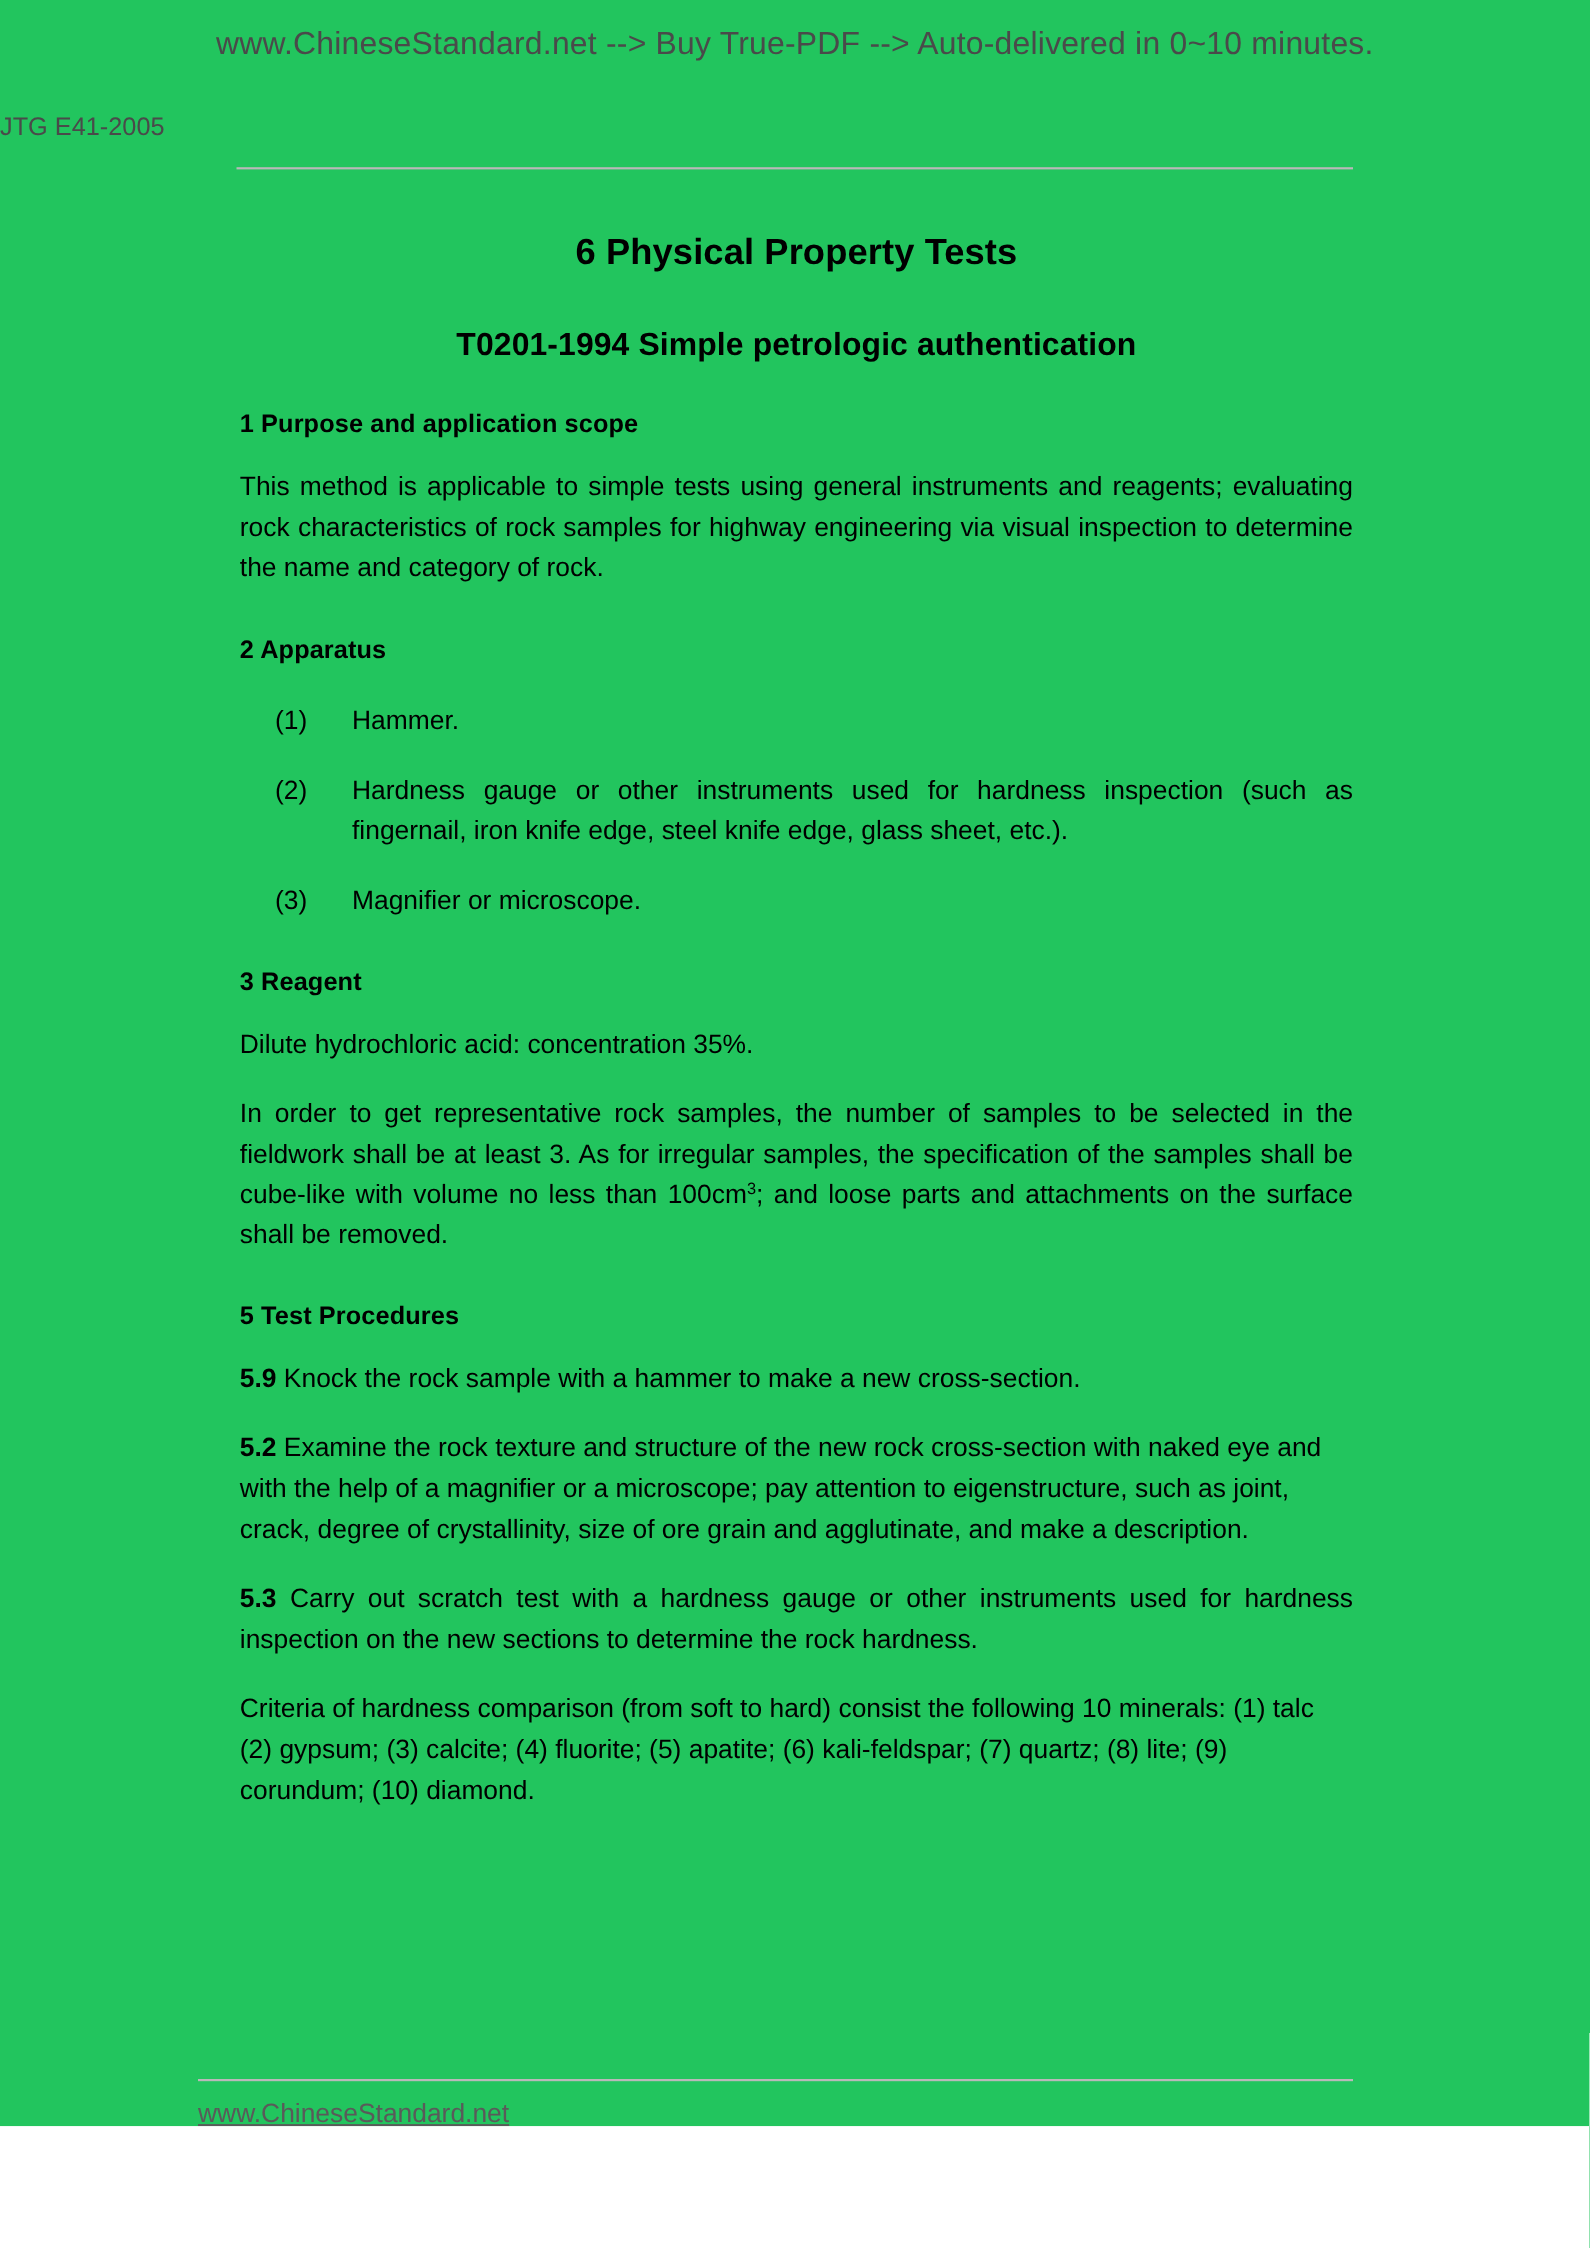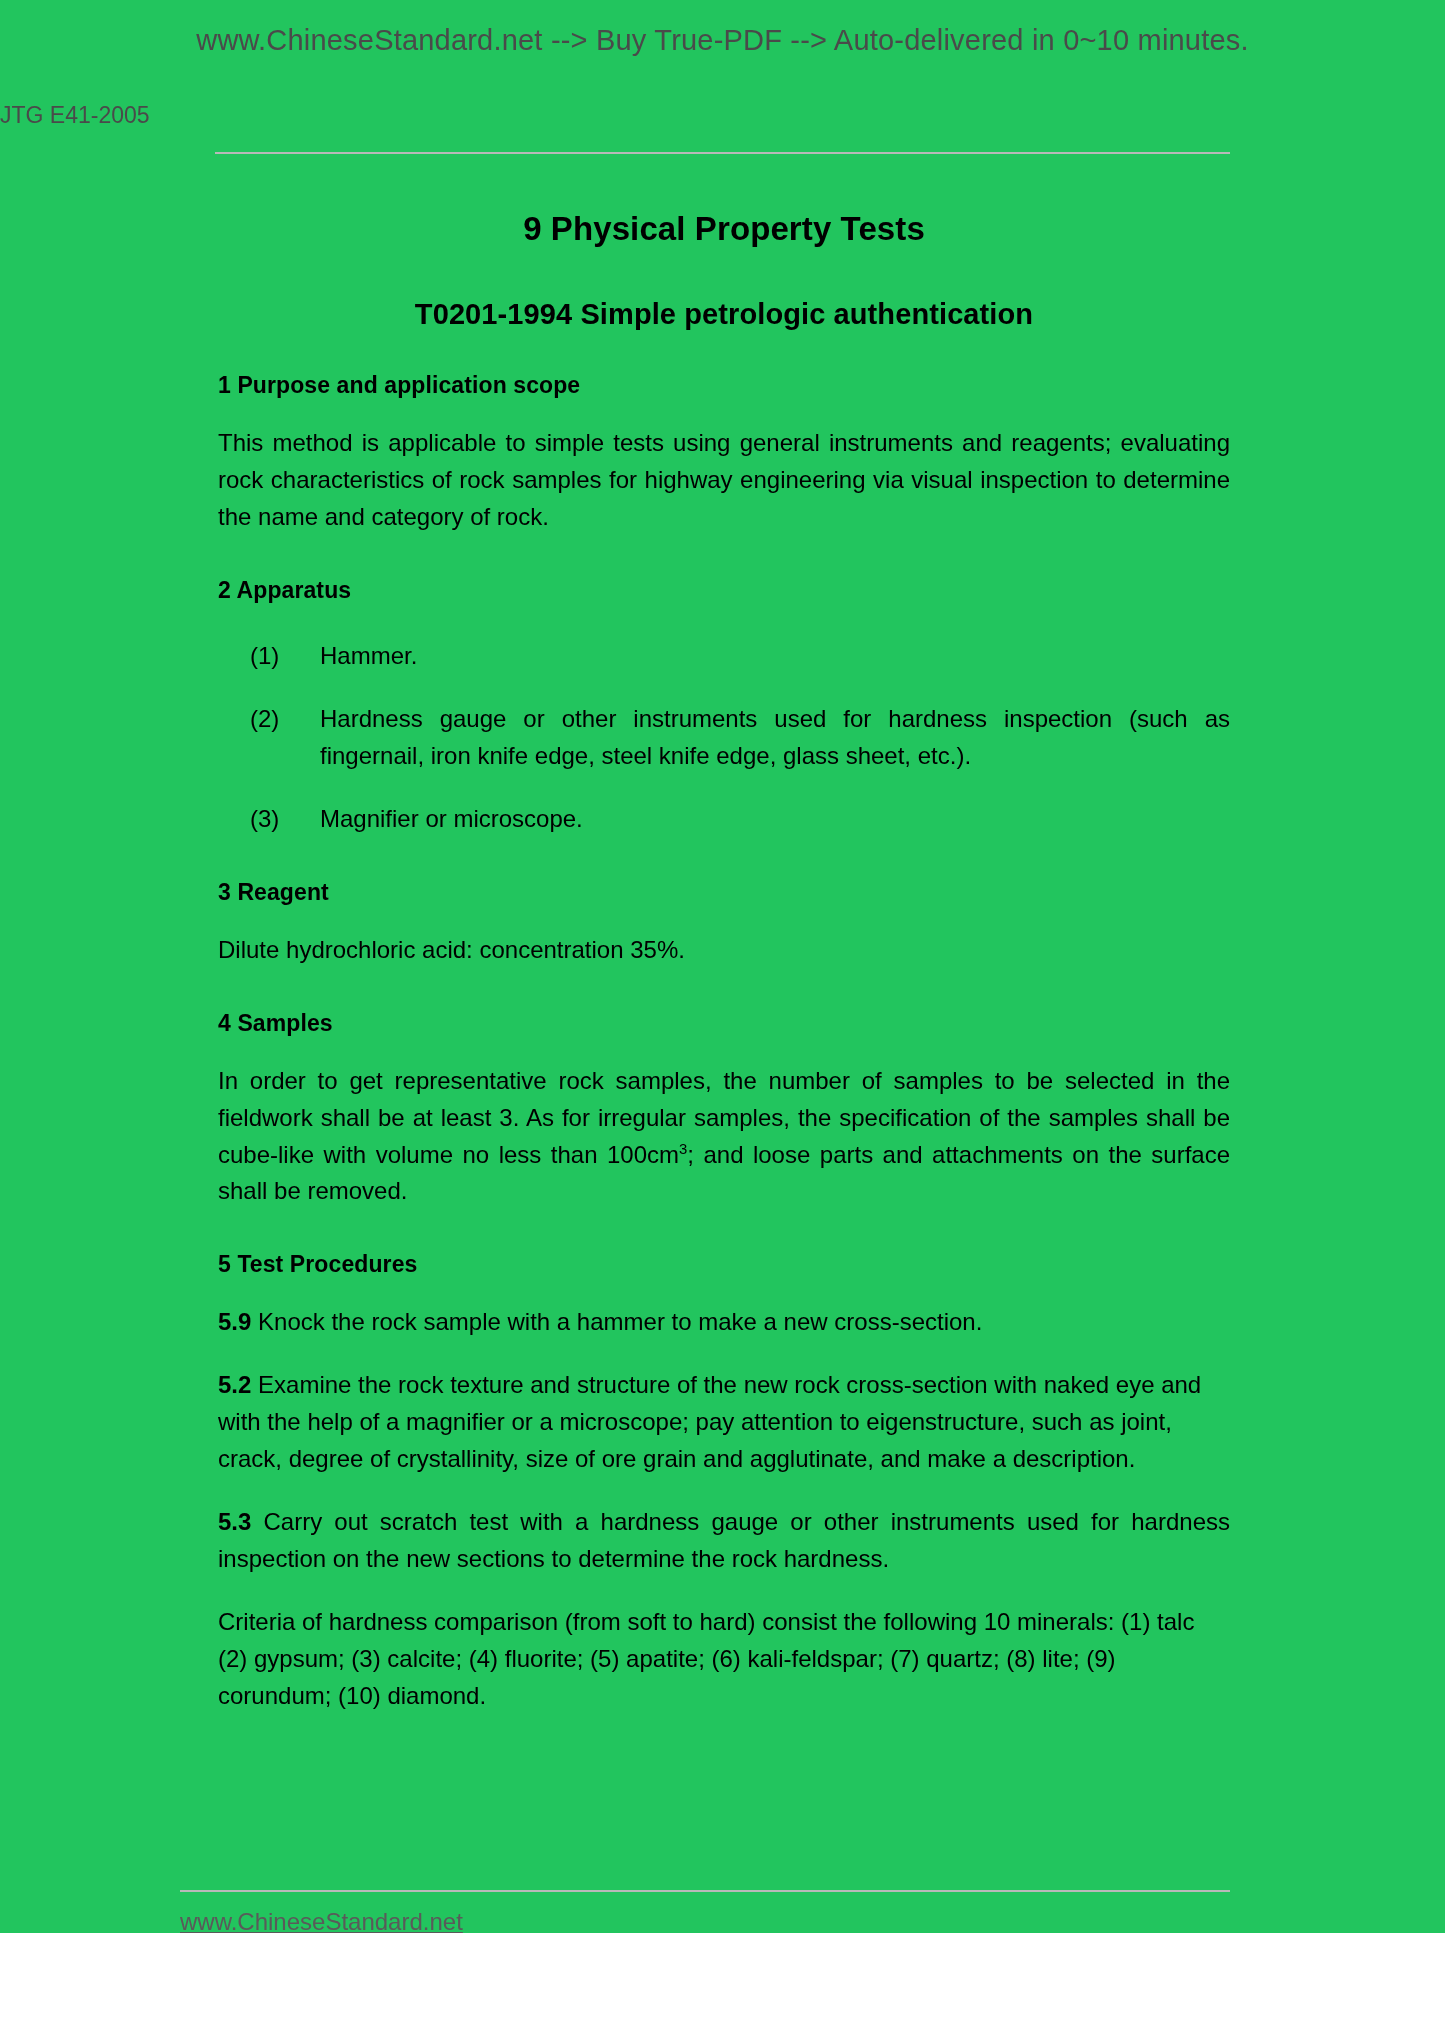--- a/index.html
+++ b/index.html
@@ -168,21 +168,21 @@
 <body>
 
 <div class="page">
 
   <div class="promo-header">www.ChineseStandard.net --&gt; Buy True-PDF --&gt; Auto-delivered in 0~10 minutes.</div>
   <div class="doc-code">JTG E41-2005</div>
   <div class="header-rule"></div>
 
   <div class="content">
 
-    <h1 class="chapter-title">9 Physical Property Tests</h1>
+    <h1 class="chapter-title">6 Physical Property Tests</h1>
     <h2 class="method-title">T0201-1994 Simple petrologic authentication</h2>
 
     <h3 class="section-heading">1 Purpose and application scope</h3>
     <p class="body-text">This method is applicable to simple tests using general instruments and reagents; evaluating rock characteristics of rock samples for highway engineering via visual inspection to determine the name and category of rock.</p>
 
     <h3 class="section-heading">2 Apparatus</h3>
     <div class="list-block">
       <div class="list-item single">
         <span class="marker">(1)</span>
         <span>Hammer.</span>
@@ -193,21 +193,20 @@
       </div>
       <div class="list-item single">
         <span class="marker">(3)</span>
         <span>Magnifier or microscope.</span>
       </div>
     </div>
 
     <h3 class="section-heading">3 Reagent</h3>
     <p class="body-text left">Dilute hydrochloric acid: concentration 35%.</p>
 
-    <h3 class="section-heading">4 Samples</h3>
     <p class="body-text"><span>In order to get representative rock samples, the number of samples to be selected in the fieldwork shall be at least 3. As for irregular samples, the specification of the samples shall be cube-like with volume no less than 100cm</span><sup>3</sup><span>; and loose parts and attachments on the surface shall be removed.</span></p>
 
     <h3 class="section-heading">5 Test Procedures</h3>
 
     <p class="body-text left"><span class="num">5.9</span> <span>Knock the rock sample with a hammer to make a new cross-section.</span></p>
 
     <p class="body-text left"><span class="num">5.2</span> <span>Examine the rock texture and structure of the new rock cross-section with naked eye and with the help of a magnifier or a microscope; pay attention to eigenstructure, such as joint, crack, degree of crystallinity, size of ore grain and agglutinate, and make a description.</span></p>
 
     <p class="body-text"><span class="num">5.3</span> <span>Carry out scratch test with a hardness gauge or other instruments used for hardness inspection on the new sections to determine the rock hardness.</span></p>
 

